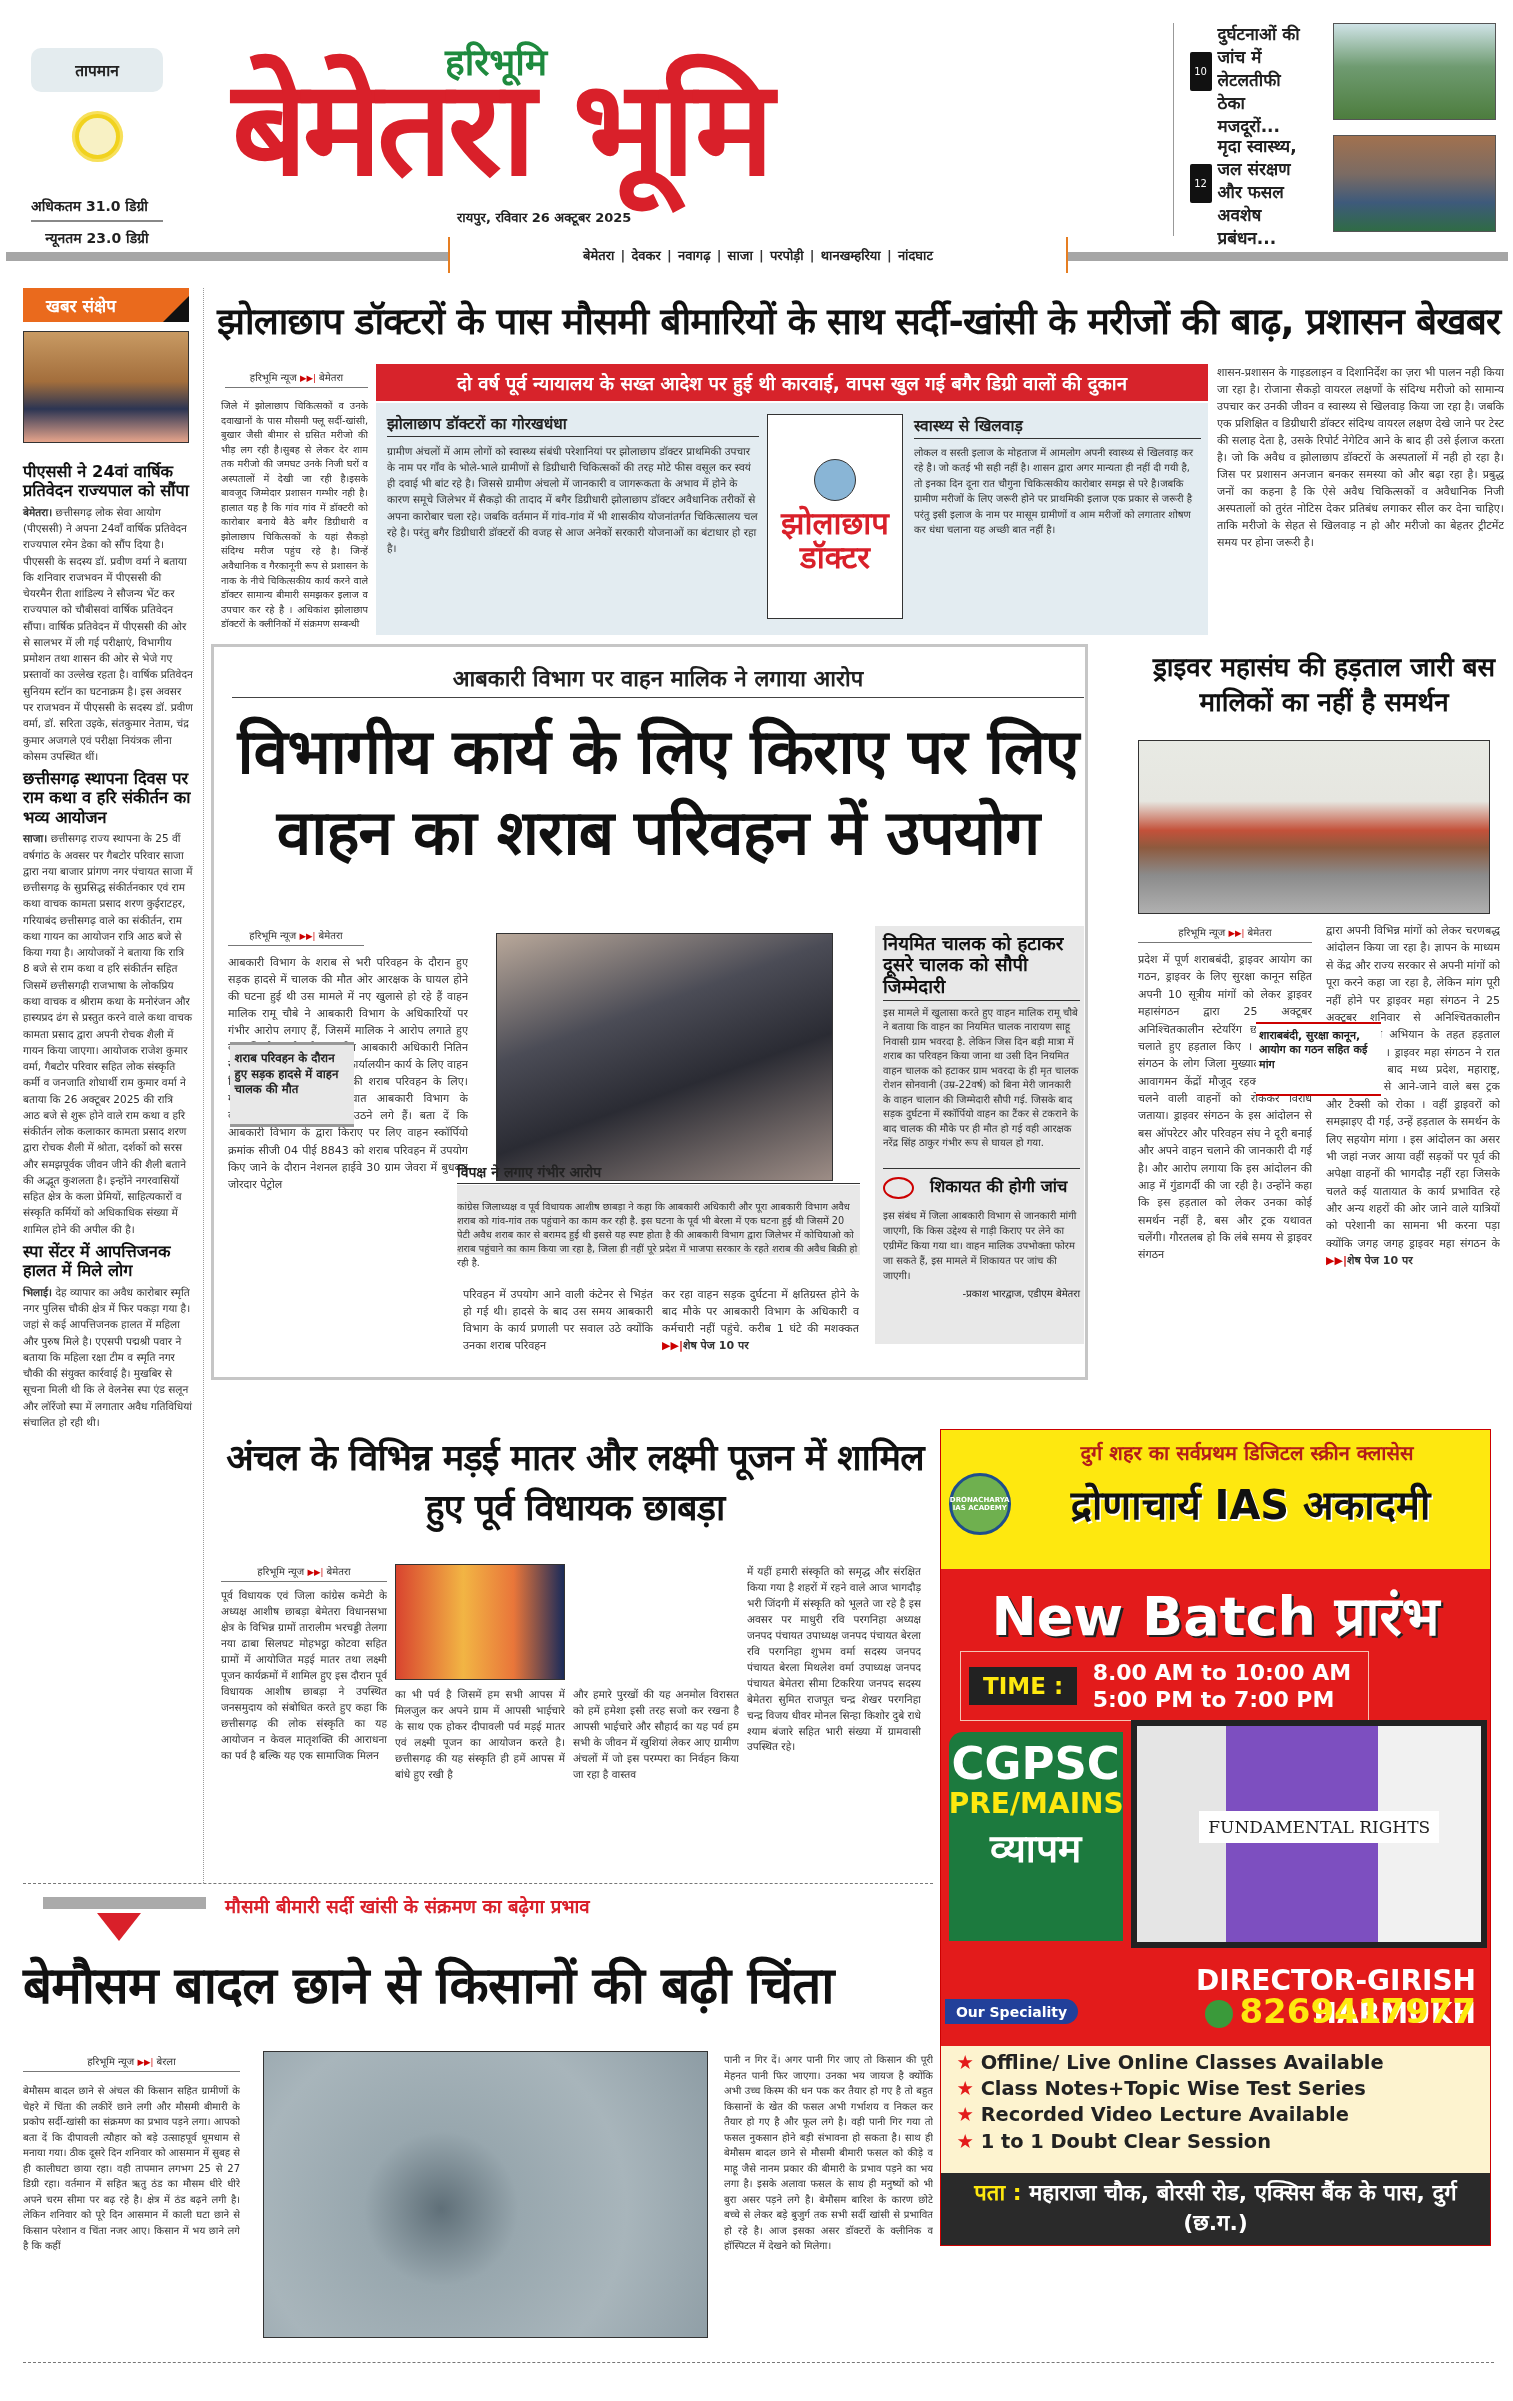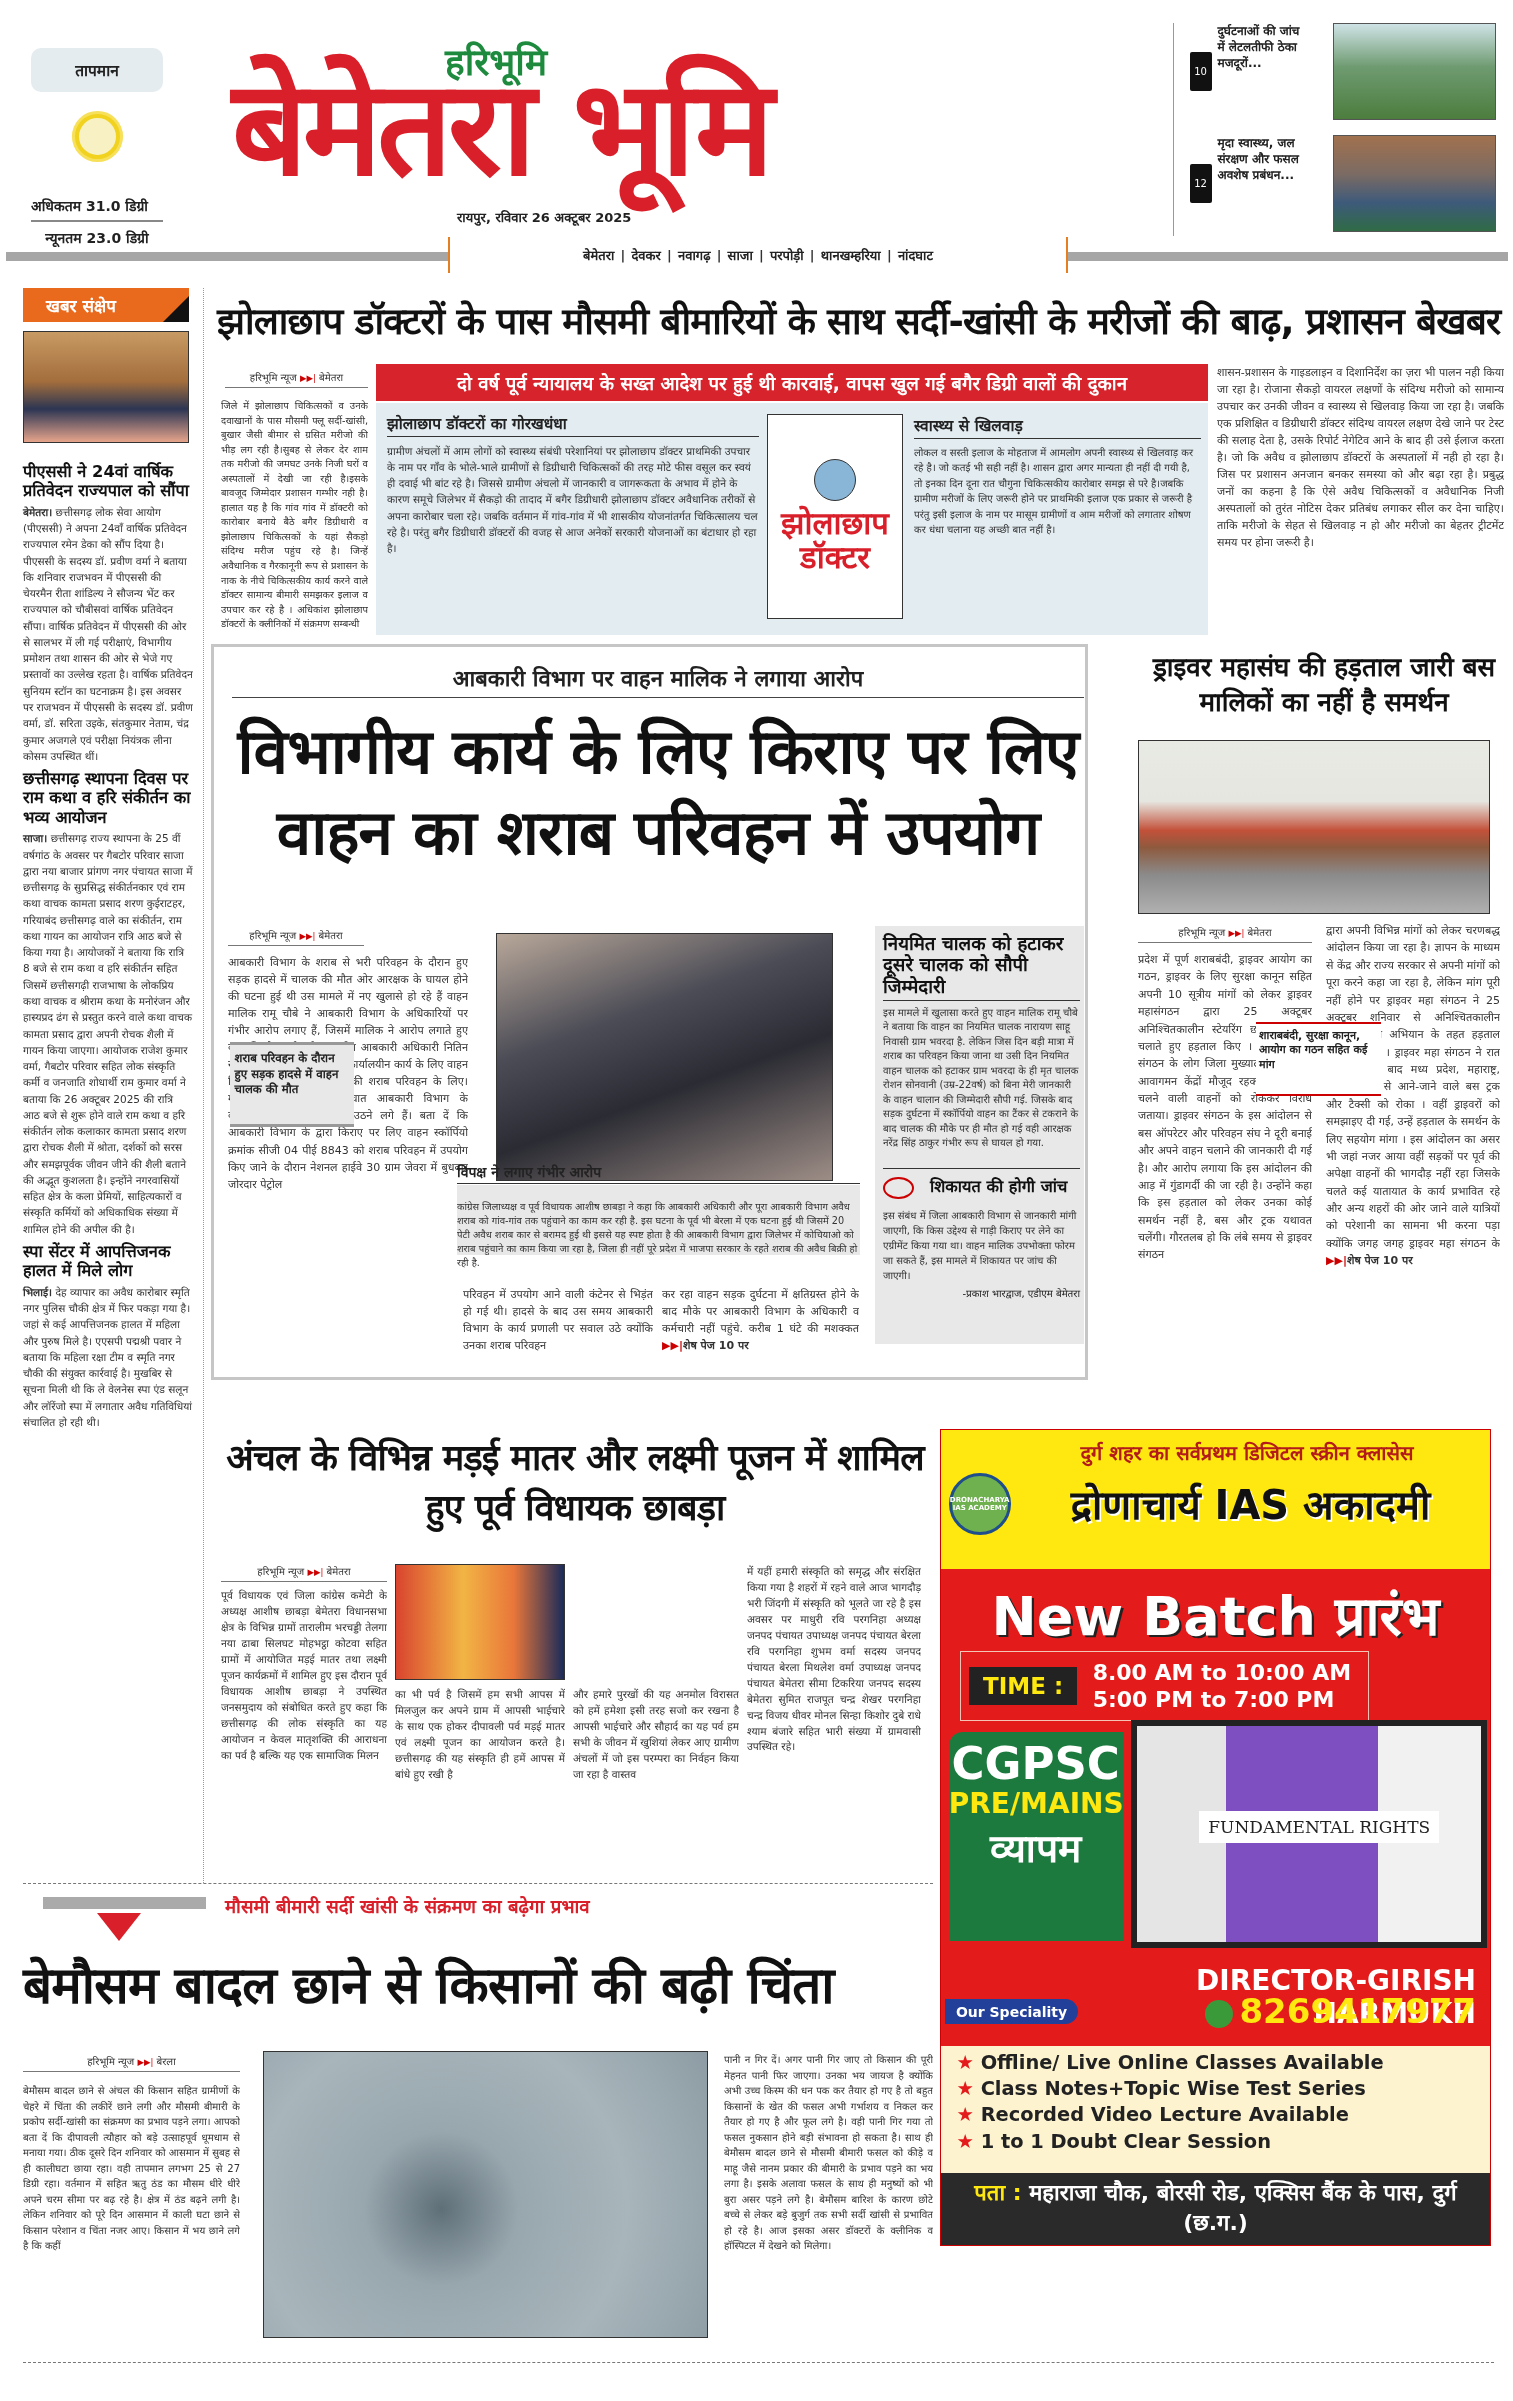--- a/index.html
+++ b/index.html
@@ -19,21 +19,21 @@
 #tmin{text-align:center;font-size:14px;font-weight:bold;padding-top:6.2px}
 #brand-small{left:445px;top:35px;font-size:37px;font-weight:bold;color:#1e8a3e;font-family:"DejaVu Sans",sans-serif}
 #brand-big{left:232px;top:62px;width:341px;font-size:132px;font-weight:bold;color:#d9202a;font-family:"DejaVu Sans",sans-serif;line-height:1;letter-spacing:-4.6px;white-space:nowrap}
 #dateline{left:457px;top:208px;font-size:13px;font-weight:bold;color:#222}
 #nav-bar{left:6.2px;top:252px;width:1502px;height:9.3px;background:#a6a6a6}
 #nav-box{left:448px;top:237px;width:620px;height:36px;background:#fff;border-left:2.3px solid #e67e22;border-right:2.3px solid #e67e22;display:flex;justify-content:center;align-items:center;gap:6.2px;font-size:13px;font-weight:bold}
 #nav-box span.sep{color:#333}
 #teaser{left:1173px;top:23px;width:341px;height:213px;border-left:1.5px solid #999}
 .teaser-item{position:absolute;left:15.5px;width:325px;height:97px}
 .teaser-num{position:absolute;left:0;top:29px;width:22px;height:39px;border-radius:2px;background:#111;color:#fff;font-size:10px;text-align:center;line-height:39px}
-.teaser-text{position:absolute;left:28px;top:0;width:93px;font-size:12px;font-weight:bold;line-height:1.35}
+.teaser-text{position:absolute;left:28px;top:0;width:93px;font-size:17px;font-weight:bold;line-height:1.35}
 .teaser-img{position:absolute;left:143px;top:0;width:163px;height:97px;border:0.8px solid #555}
 
 #brief-head{left:23px;top:288px;width:166px;height:34px;background:#ea6a1d;color:#fff;font-size:17px;font-weight:bold;display:flex;align-items:center;padding-left:23px}
 #brief-head::after{content:"";position:absolute;right:0;top:7.7px;border-left:26px solid transparent;border-bottom:26px solid #111}
 #brief-photo{left:23px;top:331px;width:166px;height:112px;background:linear-gradient(180deg,#c89a63 0%,#a36e3c 45%,#2c3553 70%,#e6a48b 100%)}
 #brief-col{left:23px;top:457px;width:170px;height:1402px}
 .brief-h{font-size:16.3px;font-weight:bold;line-height:1.2;margin:4.6px 0 3.1px;color:#111}
 .brief-p{font-size:10.5px;line-height:1.55;color:#333;text-align:left}
 
 #top-headline{left:217px;top:294px;width:1293px;font-size:37px;font-weight:bold;color:#111;white-space:nowrap;letter-spacing:-0.8px}

